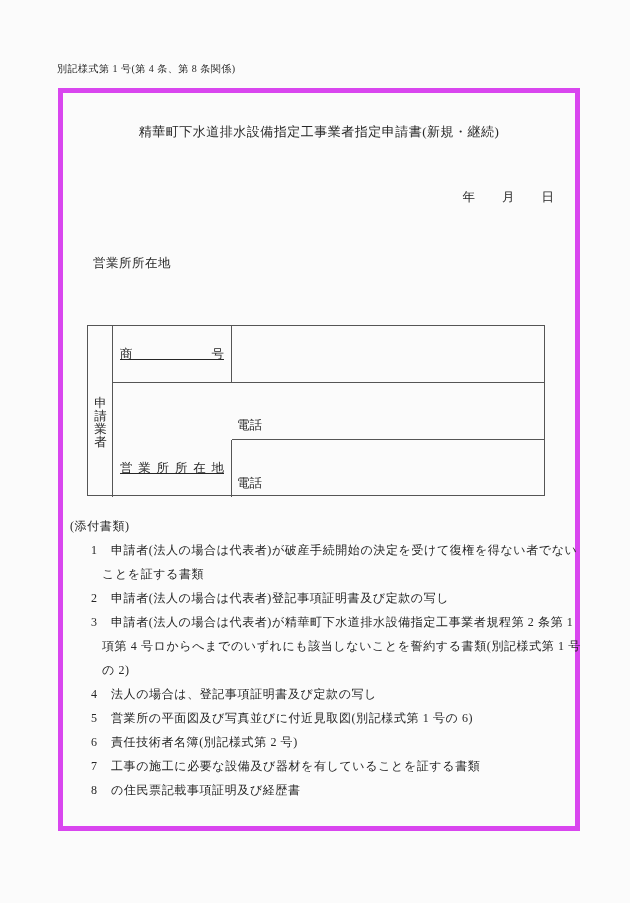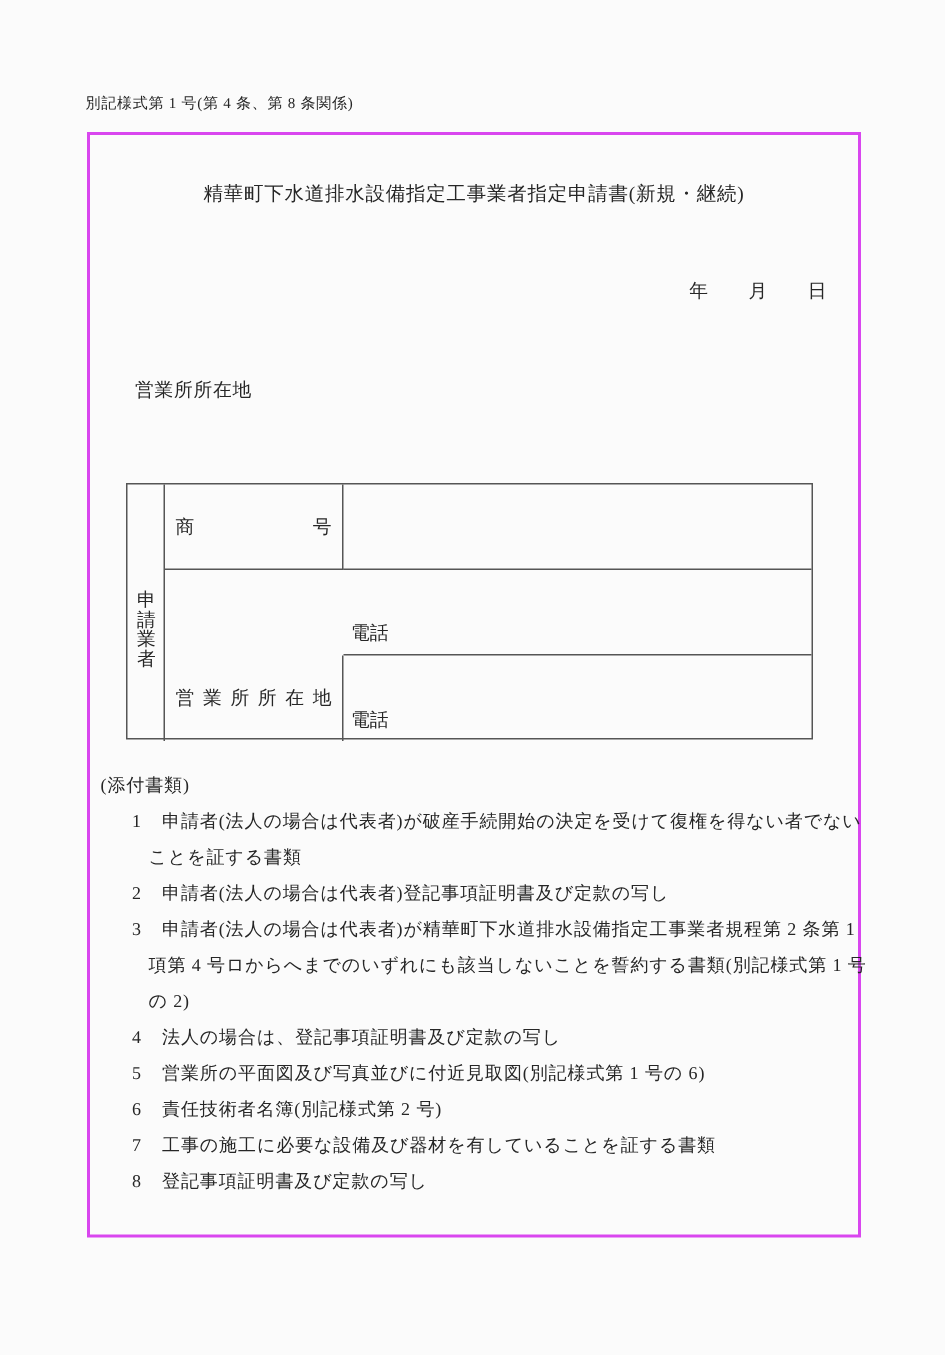--- a/index.html
+++ b/index.html
@@ -12,21 +12,21 @@
   .page { position: relative; width: 630px; height: 903px; overflow: hidden; }
 
   .form-label {
     position: absolute; left: 57px; top: 62px;
     font-size: 10px; letter-spacing: 0.5px; white-space: nowrap;
   }
 
   .doc-box {
     position: absolute; left: 58px; top: 88px;
     width: 512px; height: 733px;
-    border: 2px solid #d946ef;
+    border: 5px solid #d946ef;
   }
 
   .doc-title {
     position: absolute; left: 0; right: 0; top: 30px;
     text-align: center; font-size: 13px; letter-spacing: 0.5px; white-space: nowrap;
   }
 
   .date-line {
     position: absolute; top: 96px; right: 21px;
     display: flex; gap: 27px; font-size: 12.5px;
@@ -56,21 +56,21 @@
     writing-mode: vertical-rl; text-orientation: upright;
     letter-spacing: 13px; line-height: 25px;
   }
   .label-cell {
     grid-column: 2;
     border-right: 1px solid #555555;
     border-bottom: 1px solid #555555;
     display: flex; align-items: center;
     padding: 0 7px; box-sizing: border-box;
   }
-  .label-cell .jlabel { width: 100%; text-align: justify; text-align-last: justify; }
+  .label-cell .jlabel { width: 100%; text-align: justify; text-align-last: justify; text-decoration: underline; }
   .value-cell {
     grid-column: 3;
     border-bottom: 1px solid #555555;
     position: relative;
   }
   .row-last { border-bottom: none; }
   .phone { position: absolute; left: 5px; bottom: 5px; }
 
   .attach {
     position: absolute; left: 7px; top: 421px;
@@ -149,18 +149,18 @@
       <div class="aline item">
         <span class="num">5</span><span>営業所の平面図及び写真並びに付近見取図(別記様式第 1 号の 6)</span>
       </div>
       <div class="aline item">
         <span class="num">6</span><span>責任技術者名簿(別記様式第 2 号)</span>
       </div>
       <div class="aline item">
         <span class="num">7</span><span>工事の施工に必要な設備及び器材を有していることを証する書類</span>
       </div>
       <div class="aline item">
-        <span class="num">8</span><span>登記事項証明書及び定款の写し</span>
+        <span class="num">8</span><span>の住民票記載事項証明及び経歴書</span>
       </div>
     </div>
 
   </div>
 </div>
 
 </body></html>

